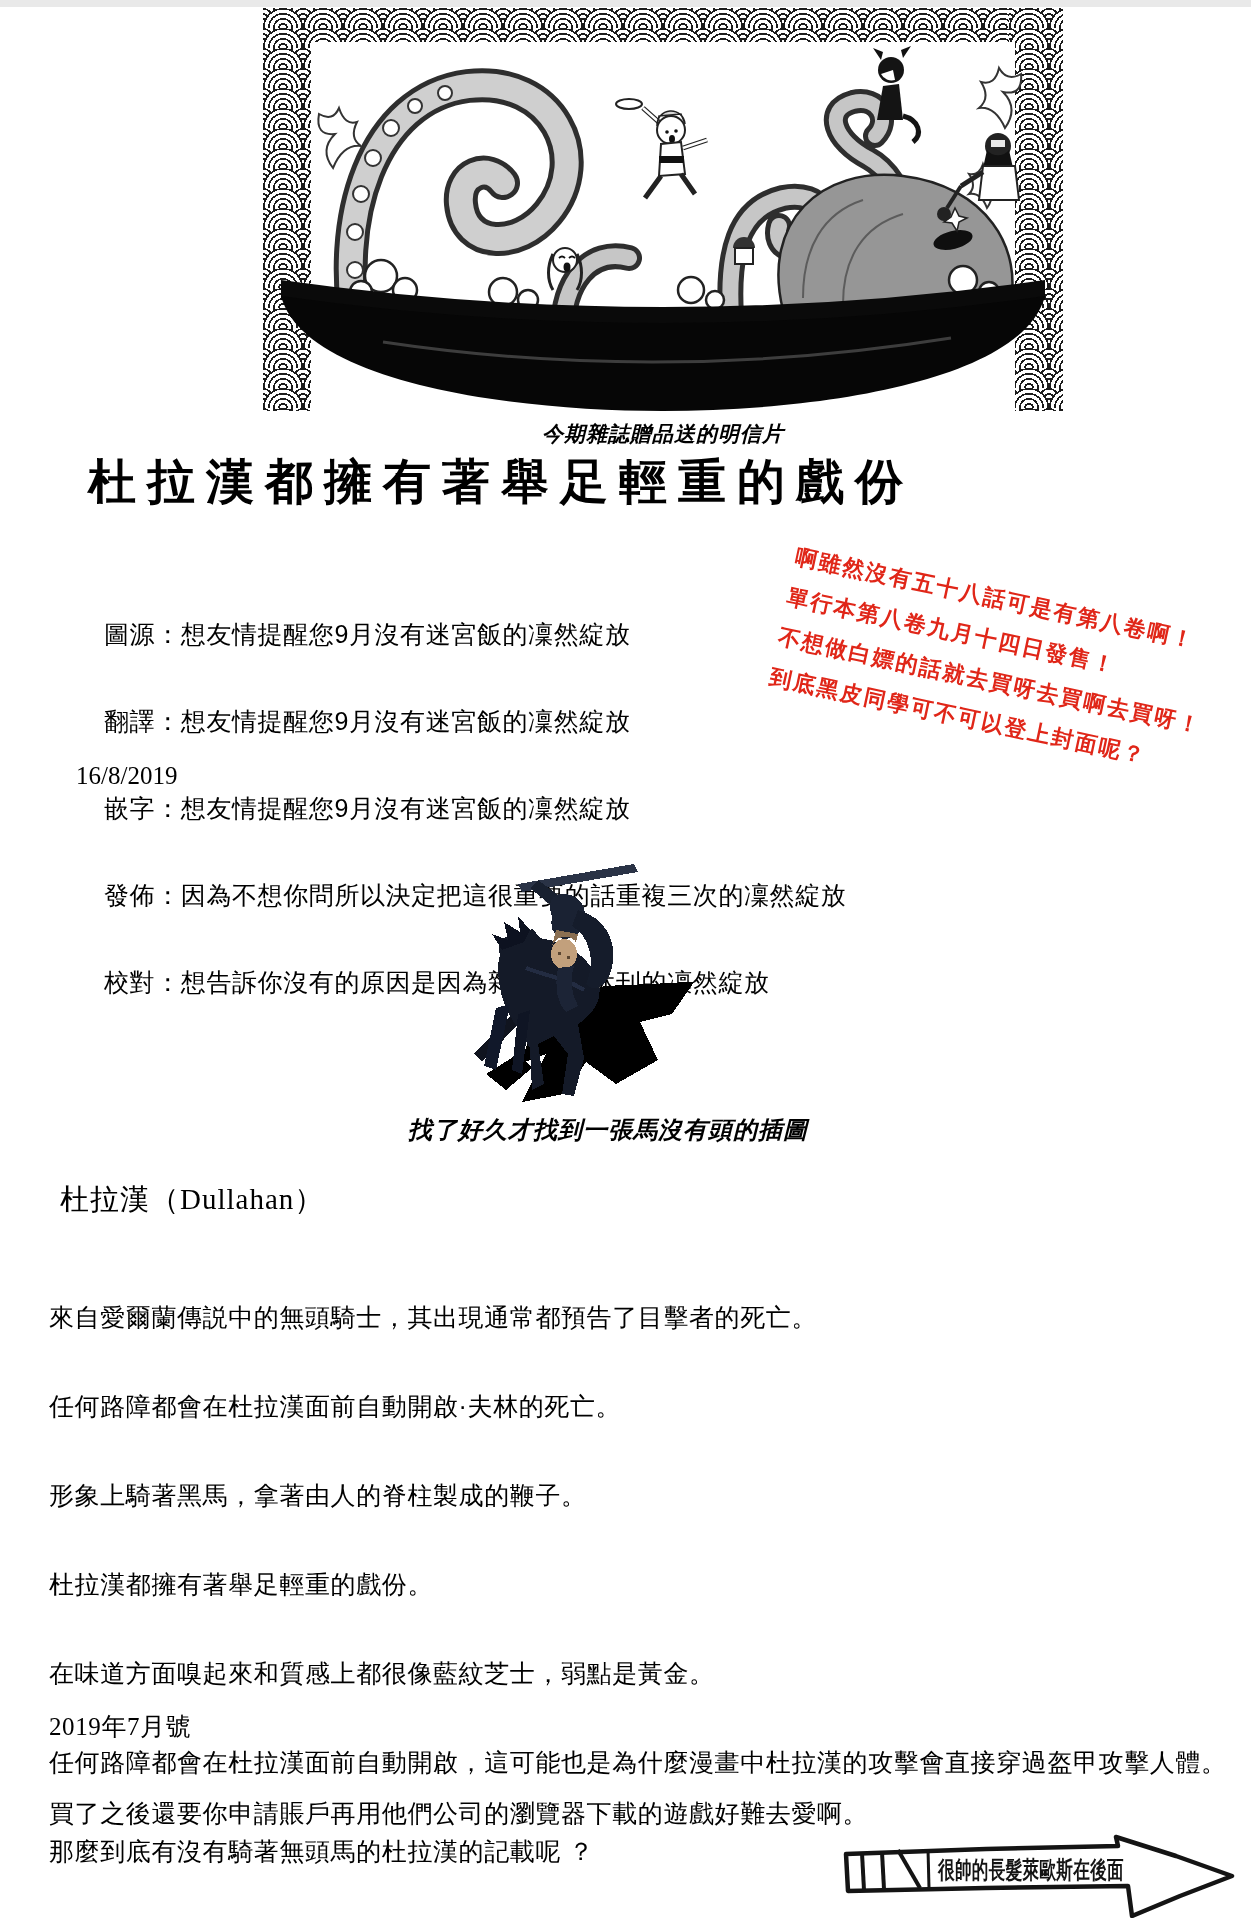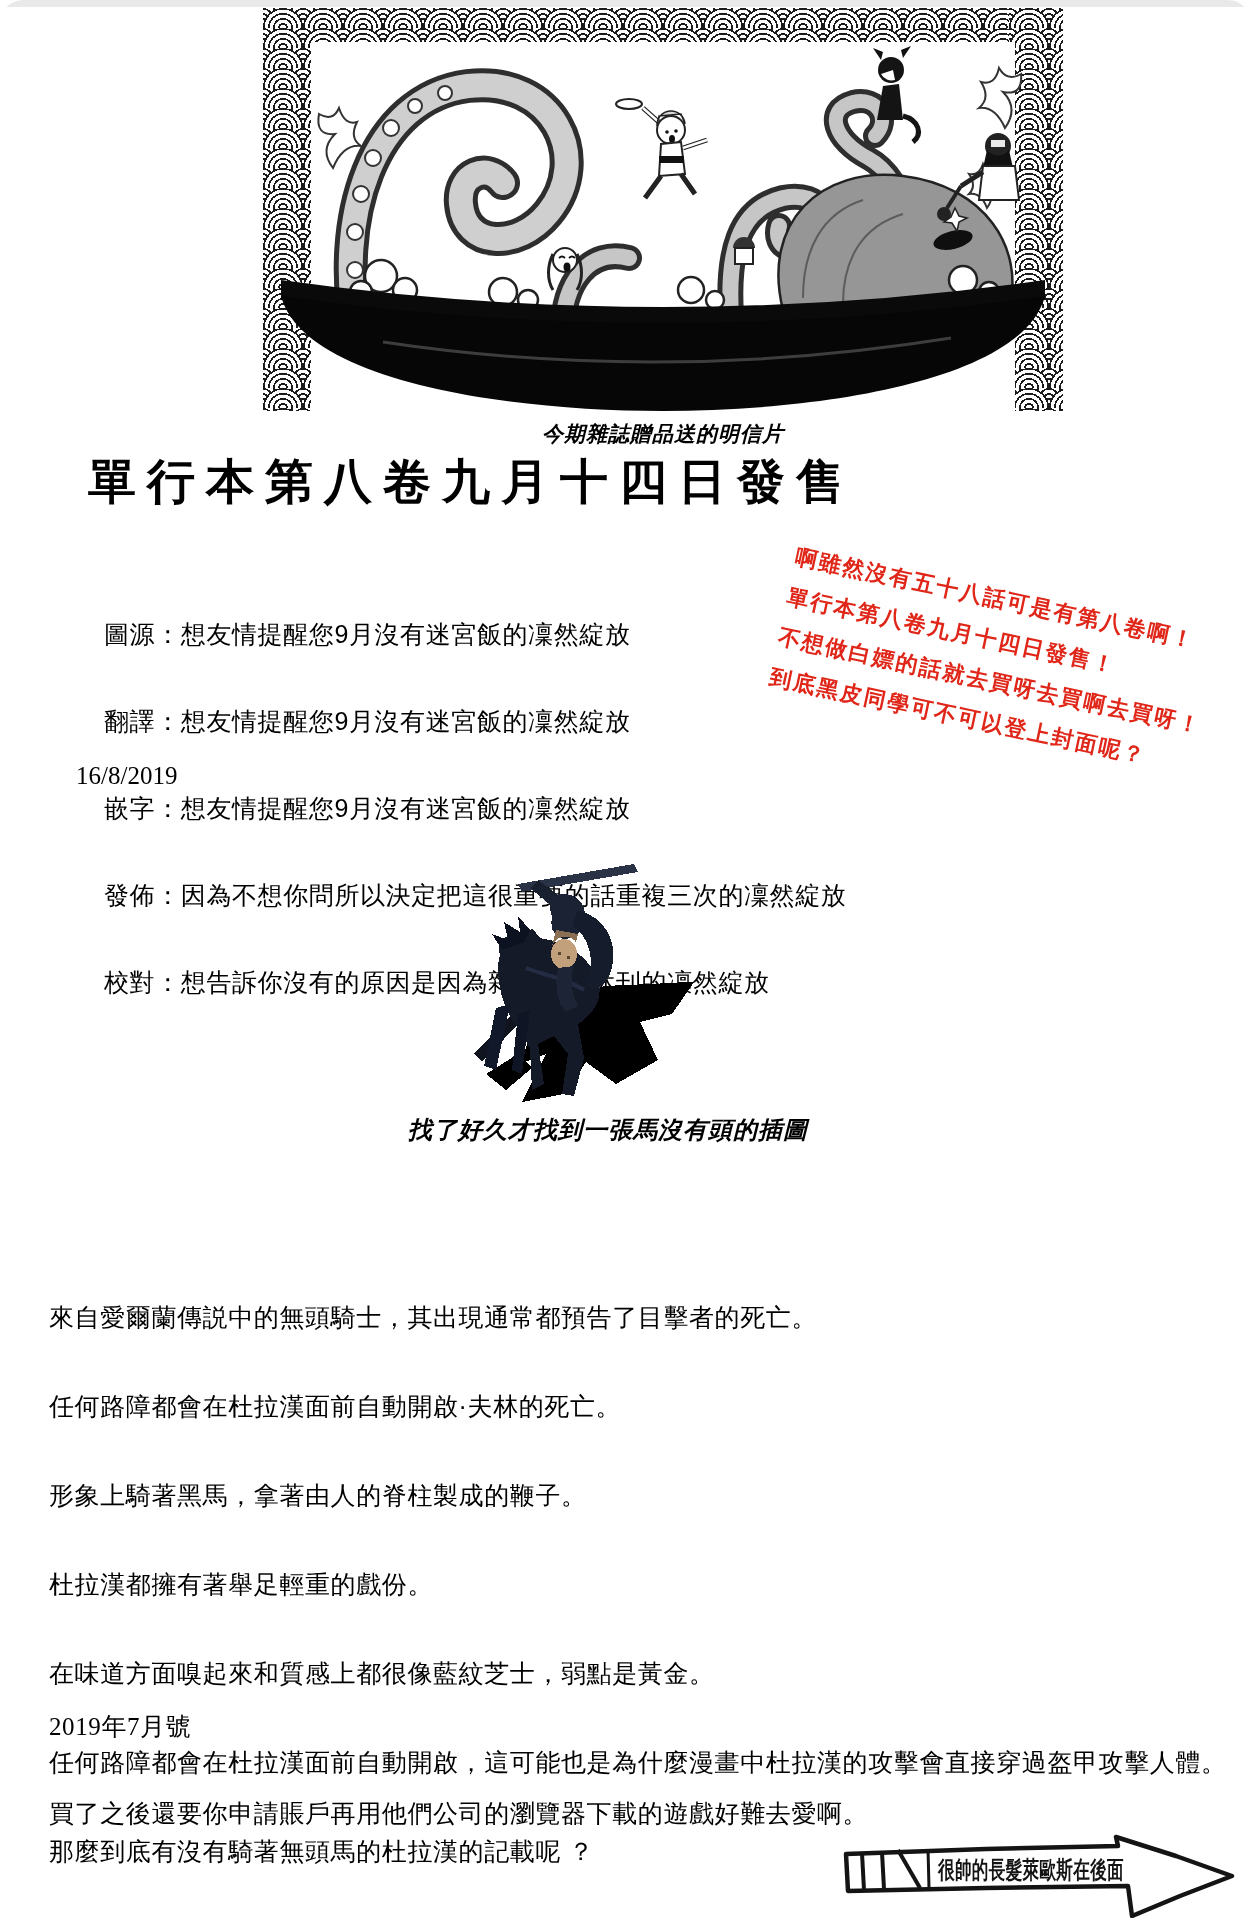--- a/index.html
+++ b/index.html
@@ -1,17 +1,17 @@
 <!DOCTYPE html>
 <html><head>
 <meta charset="utf-8">
 <style>
   html,body{margin:0;padding:0;background:#fff;}
   #page{position:relative;width:1251px;height:1931px;background:#ffffff;overflow:hidden;
-        font-family:"Liberation Sans",sans-serif;color:#000;border-radius:23px;}
+        font-family:"Liberation Sans",sans-serif;color:#000;}
   .abs{position:absolute;}
 
   
   .seigaiha{
     background-color:#fff;
     background-image:
       radial-gradient(circle at 50% 100%, #fff 0 3.5px, #1b1b1b 3.5px 5px, #fff 5px 8.5px, #1b1b1b 8.5px 10px, #fff 10px 13.5px, #1b1b1b 13.5px 15px, #fff 15px 18.5px, #1b1b1b 18.5px 20px, rgba(0,0,0,0) 20px),
       radial-gradient(circle at 50% 100%, #fff 0 3.5px, #1b1b1b 3.5px 5px, #fff 5px 8.5px, #1b1b1b 8.5px 10px, #fff 10px 13.5px, #1b1b1b 13.5px 15px, #fff 15px 18.5px, #1b1b1b 18.5px 20px, rgba(0,0,0,0) 20px);
     background-size:40px 20px;
     background-position:0 0, 20px 10px;
@@ -146,21 +146,21 @@
       <g>
         <path d="M18 272 Q400 326 782 272 L782 292 Q400 346 18 292 Z" fill="#0a0a0a"></path>
         <path d="M18 288 Q400 342 782 288 C760 372 560 403 400 403 C240 403 40 372 18 288 Z" fill="#060606"></path>
         <path d="M120 334 Q400 376 688 330" stroke="#3d3d3d" stroke-width="3" fill="none"></path>
       </g>
     </svg>
   </div>
 
   <div class="abs caption" id="hero-caption" style="left:263px;top:420px;">今期雜誌贈品送的明信片</div>
 
-  <div class="abs" id="title" style="left:88px;top:450px;">單行本第八卷九月十四日發售</div>
+  <div class="abs" id="title" style="left:88px;top:450px;">杜拉漢都擁有著舉足輕重的戲份</div>
 
   <div class="abs flow-29 body-text" style="left:104px;top:562px;">
     <div><span>圖源</span><span>：</span><span>想友情提醒您9月沒有迷宮飯的凜然綻放</span></div>
     <div><span>翻譯</span><span>：</span><span>想友情提醒您9月沒有迷宮飯的凜然綻放</span></div>
     <div><span>嵌字</span><span>：</span><span>想友情提醒您9月沒有迷宮飯的凜然綻放</span></div>
     <div><span>發佈</span><span>：</span><span>因為不想你問所以決定把這很重要的話重複三次的凜然綻放</span></div>
     <div><span>校對</span><span>：</span><span>想告訴你沒有的原因是因為雜誌慣例休刊的凜然綻放</span></div>
   </div>
 
   <div class="abs" id="rednote" style="left:800px;top:536px;color:#e02618;">
@@ -195,20 +195,21 @@
       <ellipse cx="98" cy="96" rx="13" ry="15" fill="#c2a07c"></ellipse>
       <path d="M86 88 a14 14 0 0 1 24 -4 l2 -8 -22 -4 z" fill="#8a6f52"></path>
       <rect x="92" y="94" width="3" height="3" fill="#5b4632"></rect>
         <rect x="101" y="98" width="3" height="3" fill="#5b4632"></rect>
       <path d="M92 110 C88 130 92 146 100 154 L112 148 C104 134 104 118 108 108 Z" fill="#1c2436"></path>
     </g>
   </svg>
 
   <div class="abs caption" id="pix-caption" style="left:263px;top:1114px;">找了好久才找到一張馬沒有頭的插圖</div>
 
+  <div class="abs serifmix" id="dullahan-heading" style="left:60px;top:1180px;">杜拉漢（Dullahan）</div>
 
   <div class="abs flow-31 body-text" style="left:49px;top:1244px;">
     <div><span>來自愛爾蘭傳説中的無頭騎士，其出現通常都預告了目擊者的死亡。</span></div>
     <div><span>任何路障都會在杜拉漢面前自動開啟·夫林的死亡。</span></div>
     <div><span>形象上騎著黑馬，拿著由人的脊柱製成的鞭子。</span></div>
     <div><span>杜拉漢都擁有著舉足輕重的戲份。</span></div>
     <div><span>在味道方面嗅起來和質感上都很像藍紋芝士，弱點是黃金。</span></div>
     <div><span>任何路障都會在杜拉漢面前自動開啟，這可能也是為什麼漫畫中杜拉漢的攻擊會直接穿過盔甲攻擊人體。</span></div>
     <div><span>那麼到底有沒有騎著無頭馬的杜拉漢的記載呢 ？</span></div>
     

